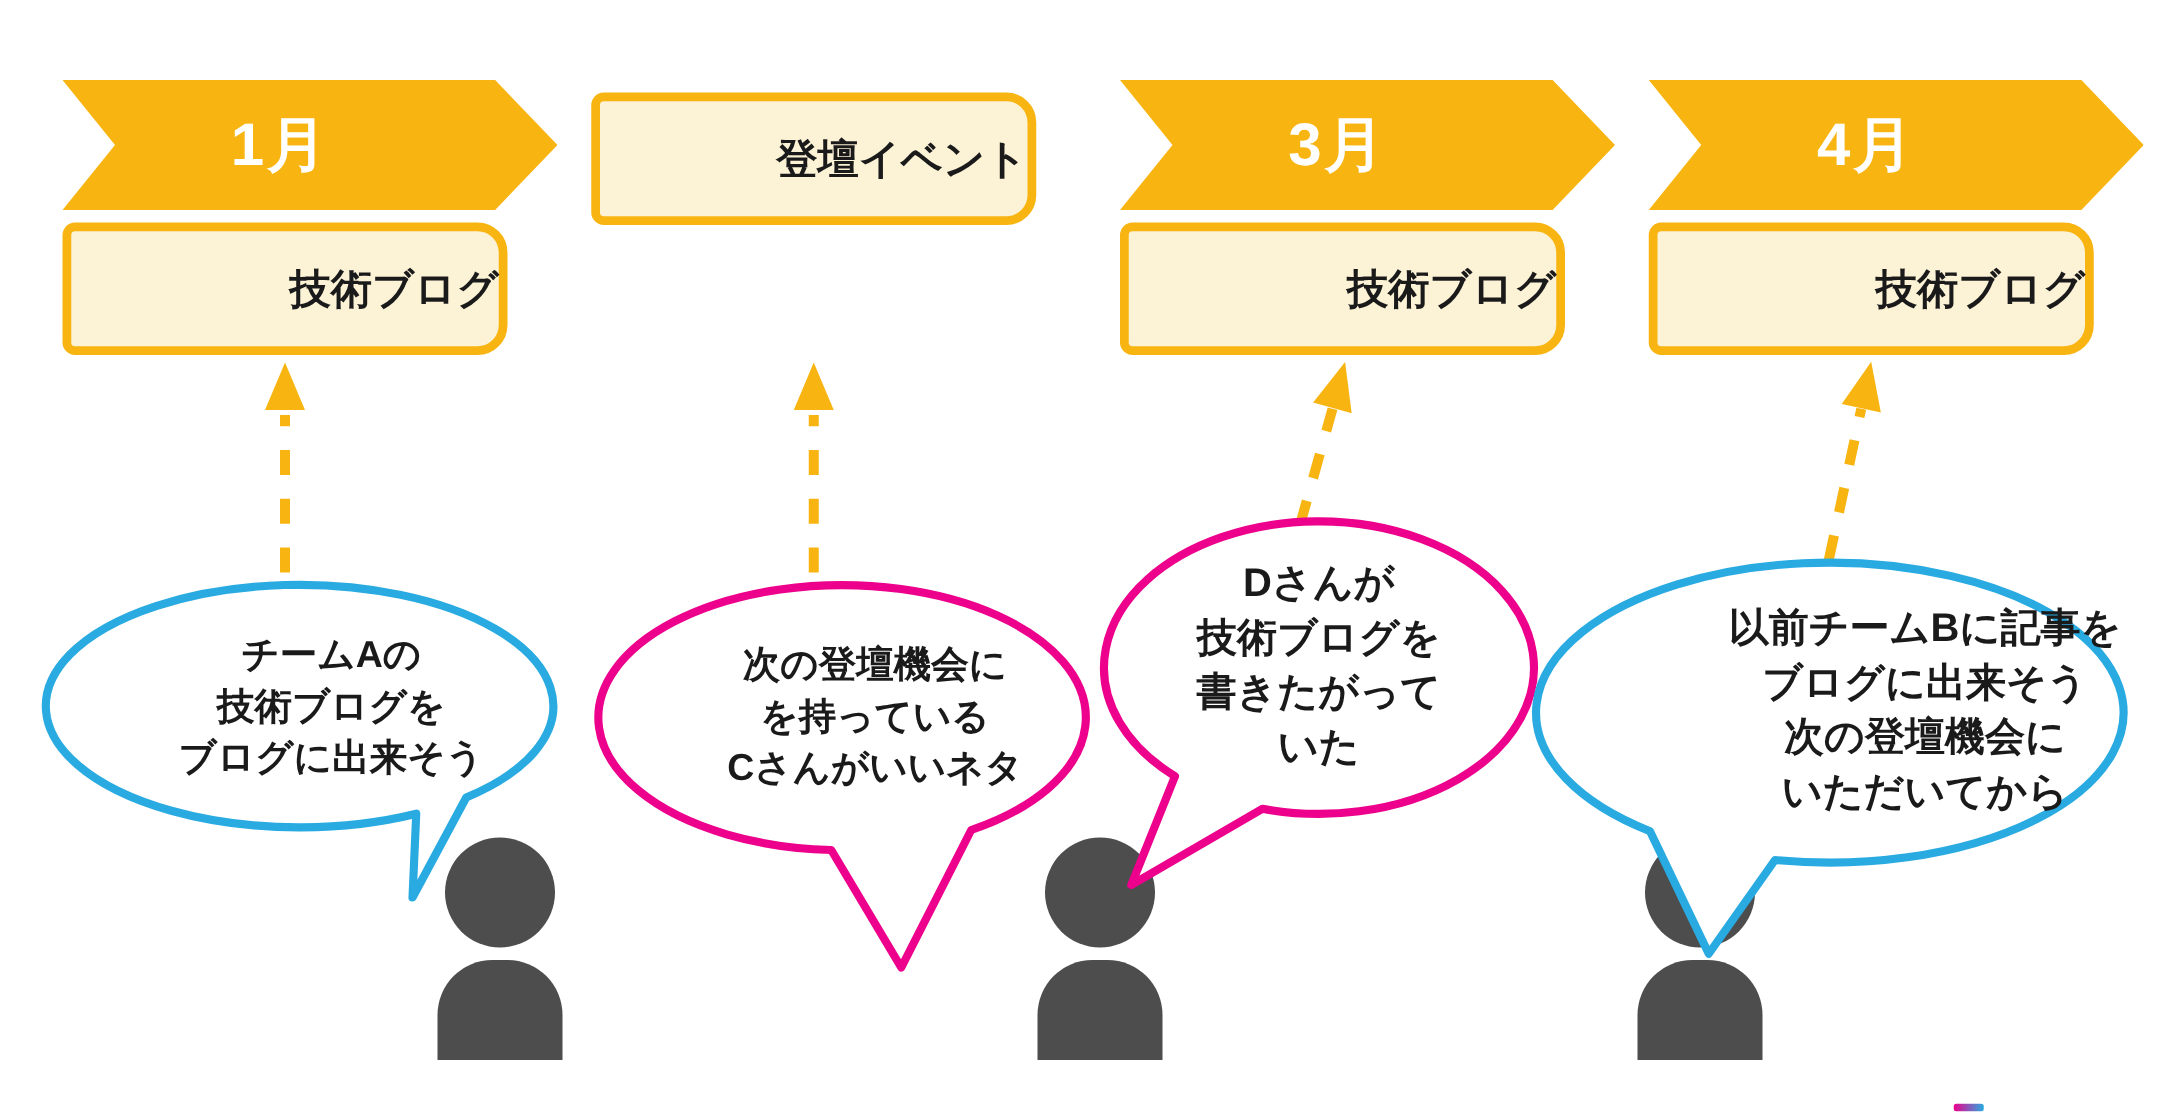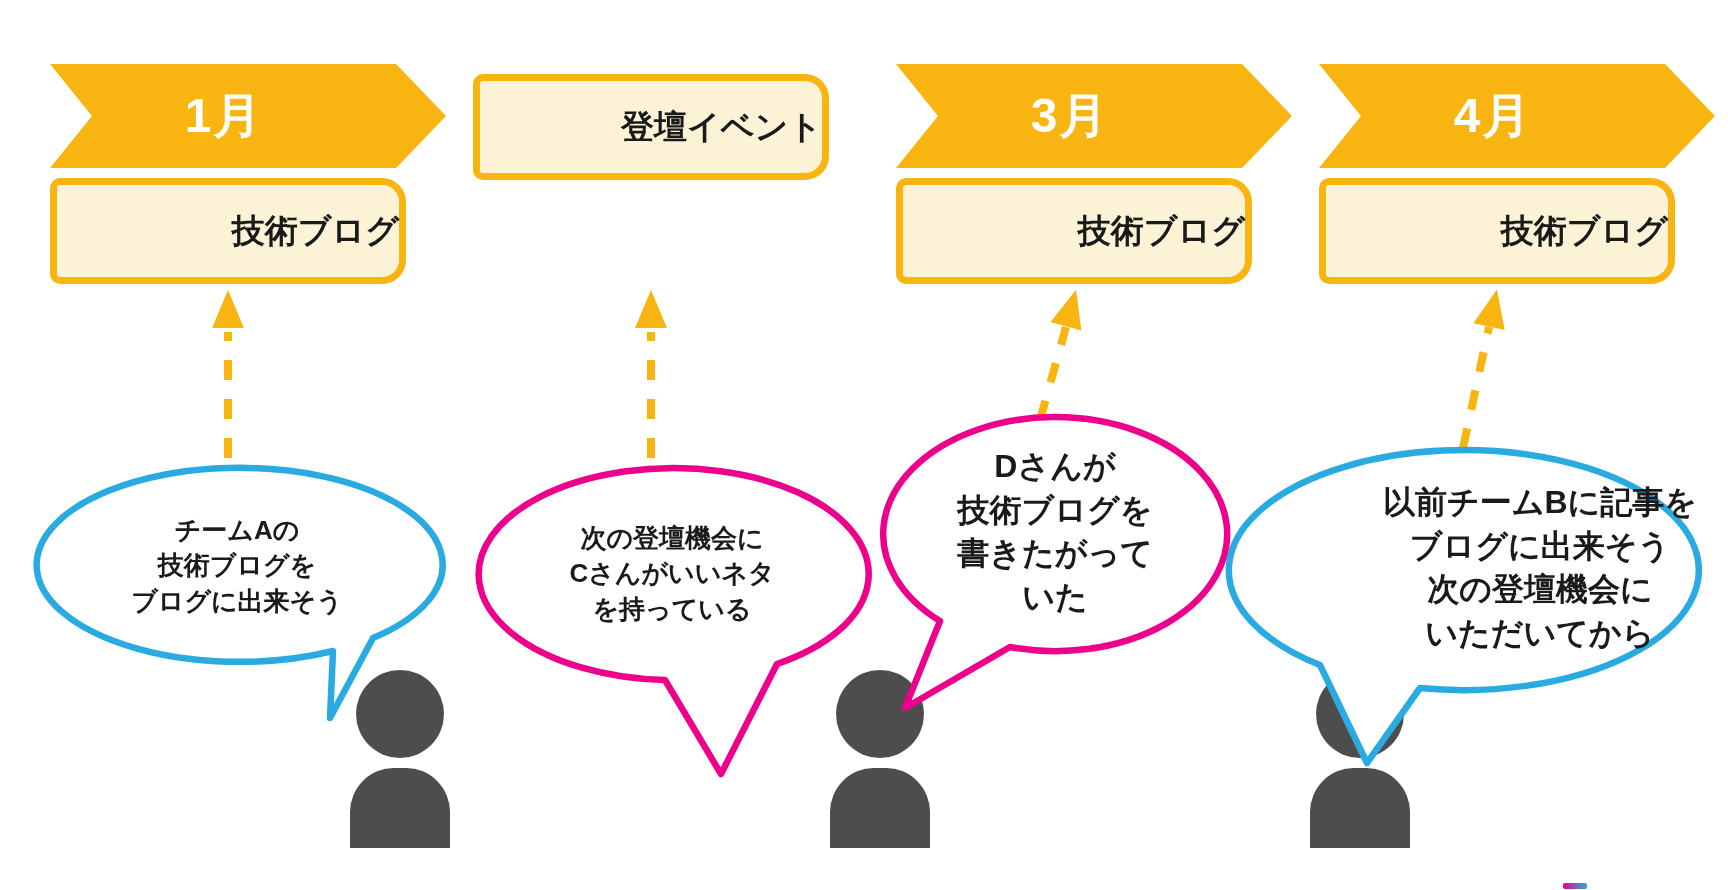--- a/index.html
+++ b/index.html
@@ -40,21 +40,21 @@
   .arrow-head{fill:var(--yellow);}
   .person{fill:var(--gray);}
   .bubble-shape{fill:#ffffff;stroke-width:6.5;stroke-linejoin:round;}
   .bubble-blue{stroke:var(--blue);}
   .bubble-pink{stroke:var(--pink);}
   
   .bubble-text{
     position:absolute;transform:translate(-50%,-50%);
     text-align:center;color:var(--ink);font-weight:bold;white-space:nowrap;
   }
-  .bubble-text.size-l{font-size:26px;line-height:1.36;}
+  .bubble-text.size-l{font-size:30px;line-height:1.36;margin-left:28px;}
   .bubble-text.size-m{font-size:32px;line-height:1.36;}
   
   #logo-fragment{
     position:absolute;left:1563px;top:883px;width:24px;height:6px;
     background:linear-gradient(90deg,var(--pink),var(--blue));
     border-radius:2px;
   }
 </style>
 </head>
 <body>
@@ -141,22 +141,22 @@
   </svg>
 
   <div class="bubble-text size-l" style="left:237px;top:566px">
     <div>チームAの</div>
     <div>技術ブログを</div>
     <div>ブログに出来そう</div>
   </div>
 
   <div class="bubble-text size-l" style="left:672px;top:574px">
     <div>次の登壇機会に</div>
+    <div>を持っている</div>
     <div>Cさんがいいネタ</div>
-    <div>を持っている</div>
   </div>
 
   <div class="bubble-text size-m" style="left:1055px;top:532px">
     <div>Dさんが</div>
     <div>技術ブログを</div>
     <div>書きたがって</div>
     <div>いた</div>
   </div>
 
   <div class="bubble-text size-m" style="left:1540px;top:568px">

